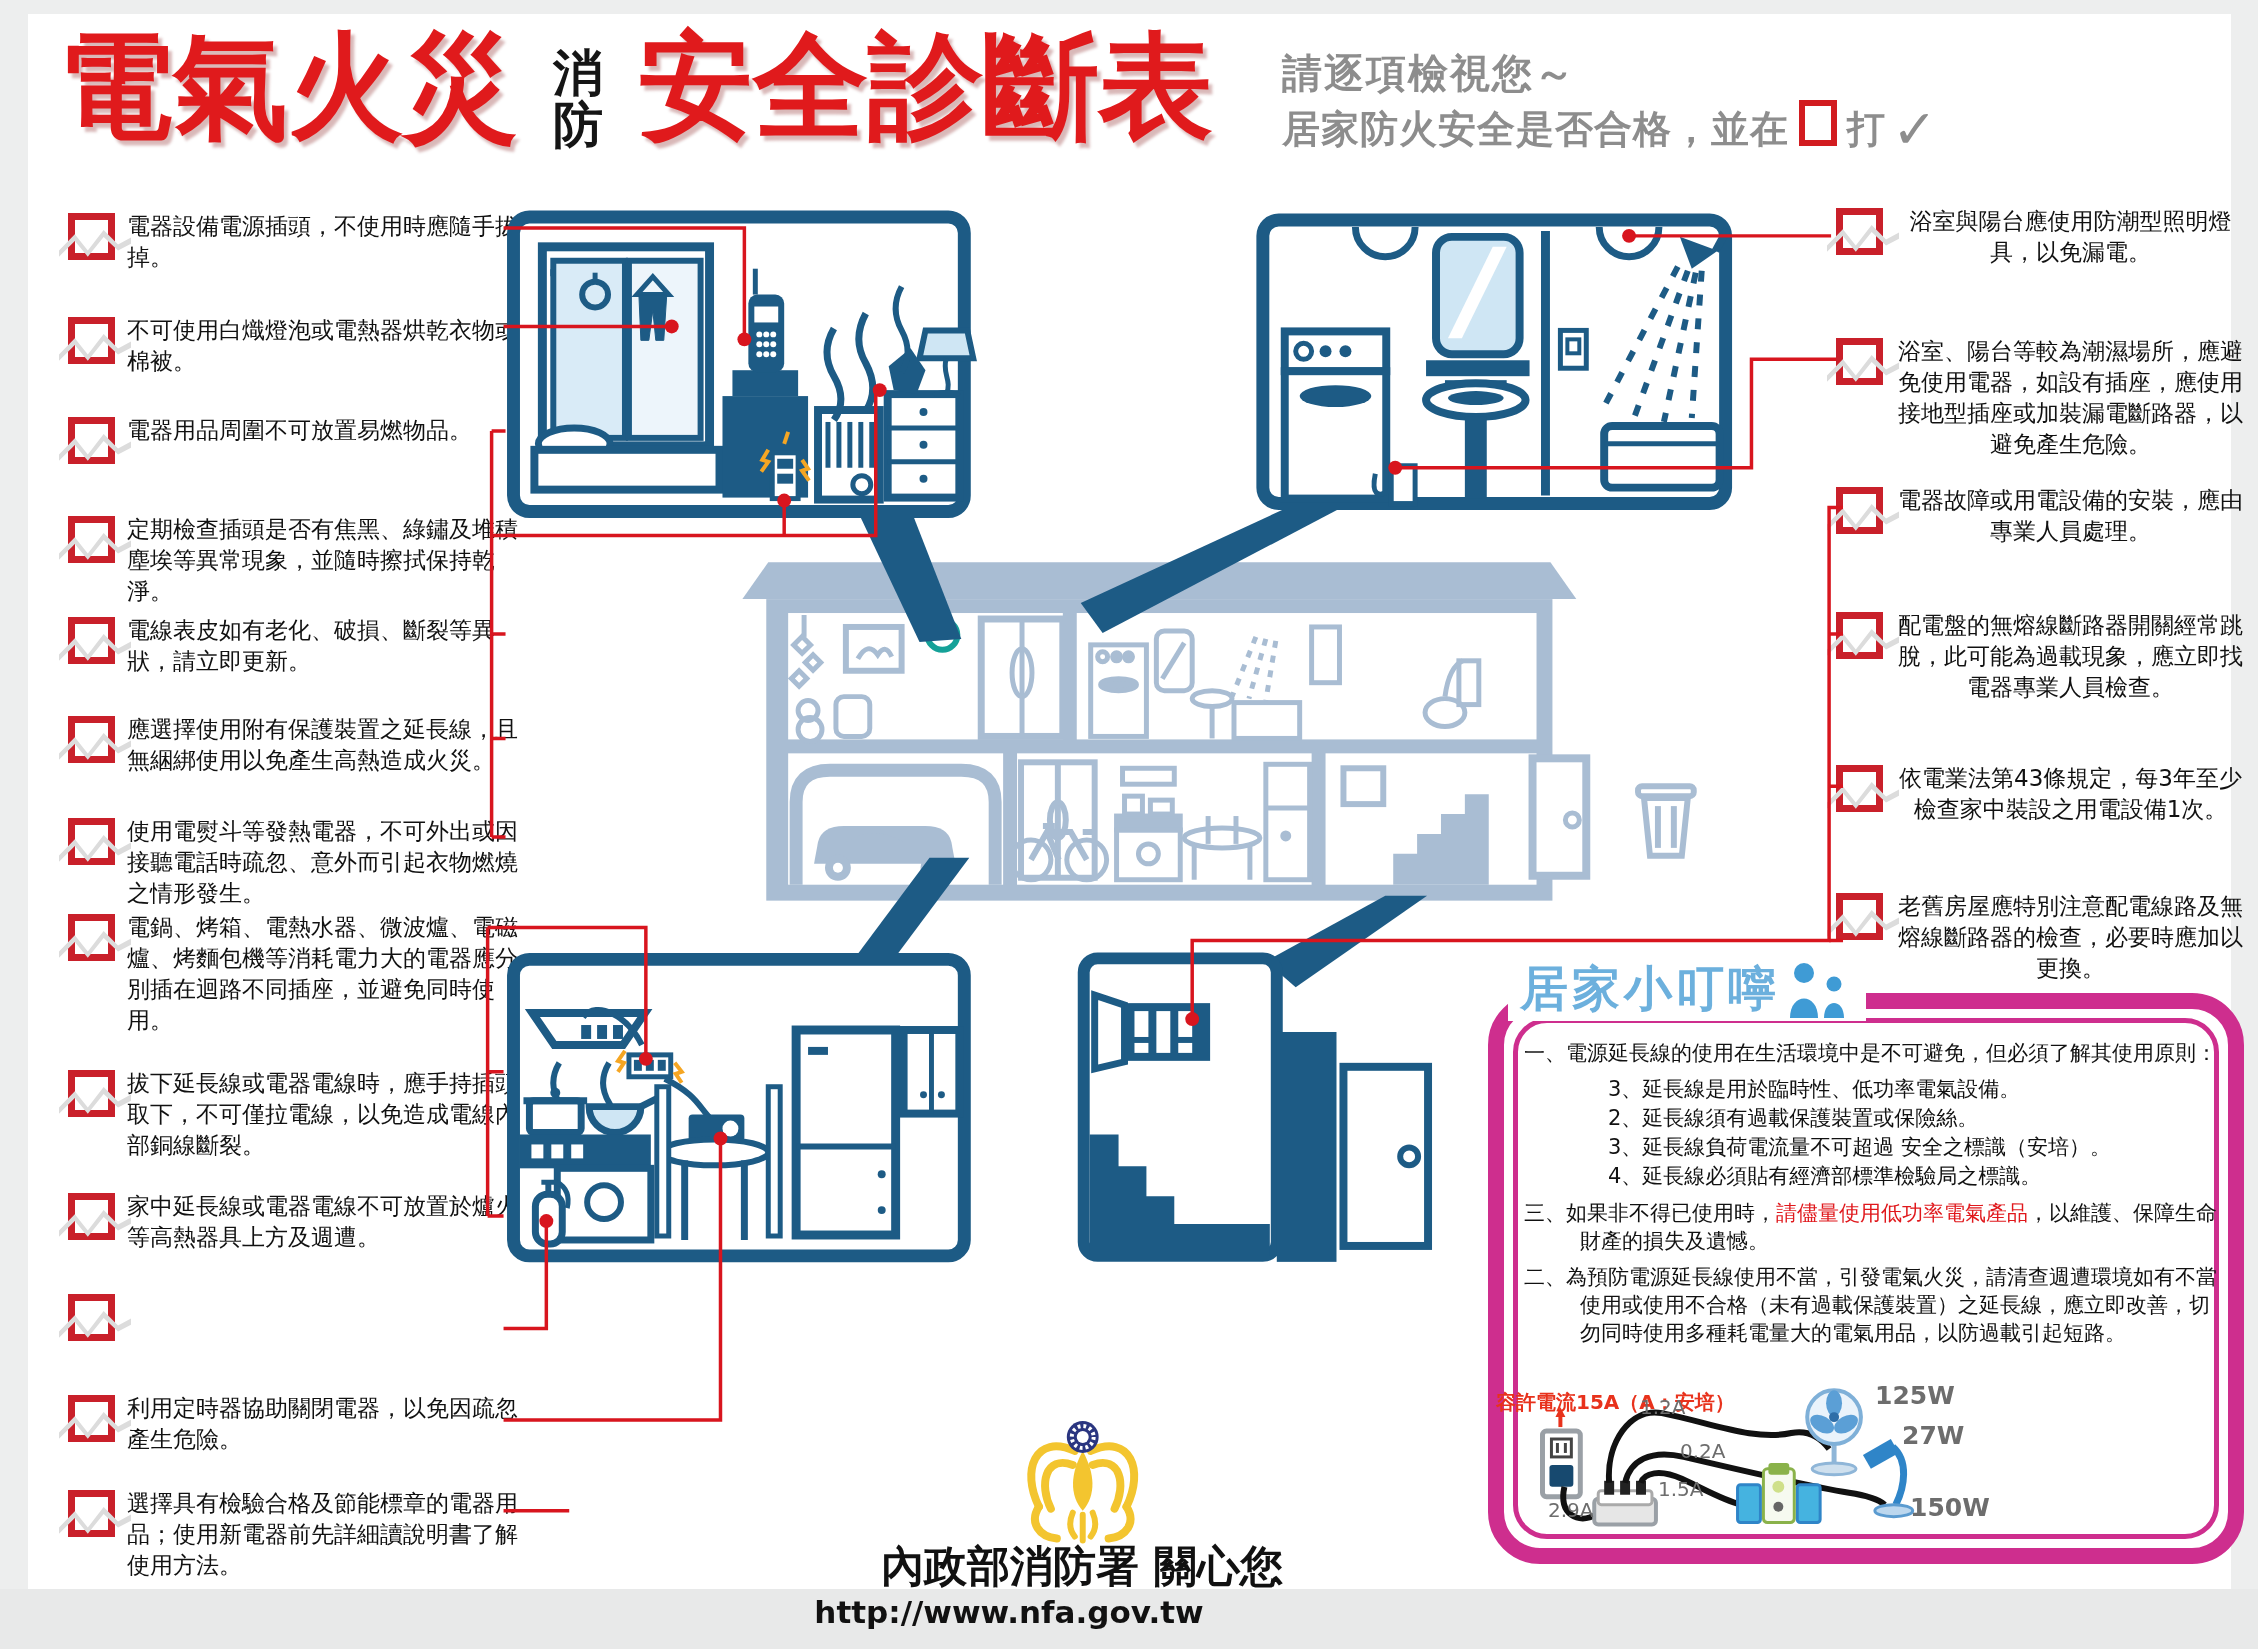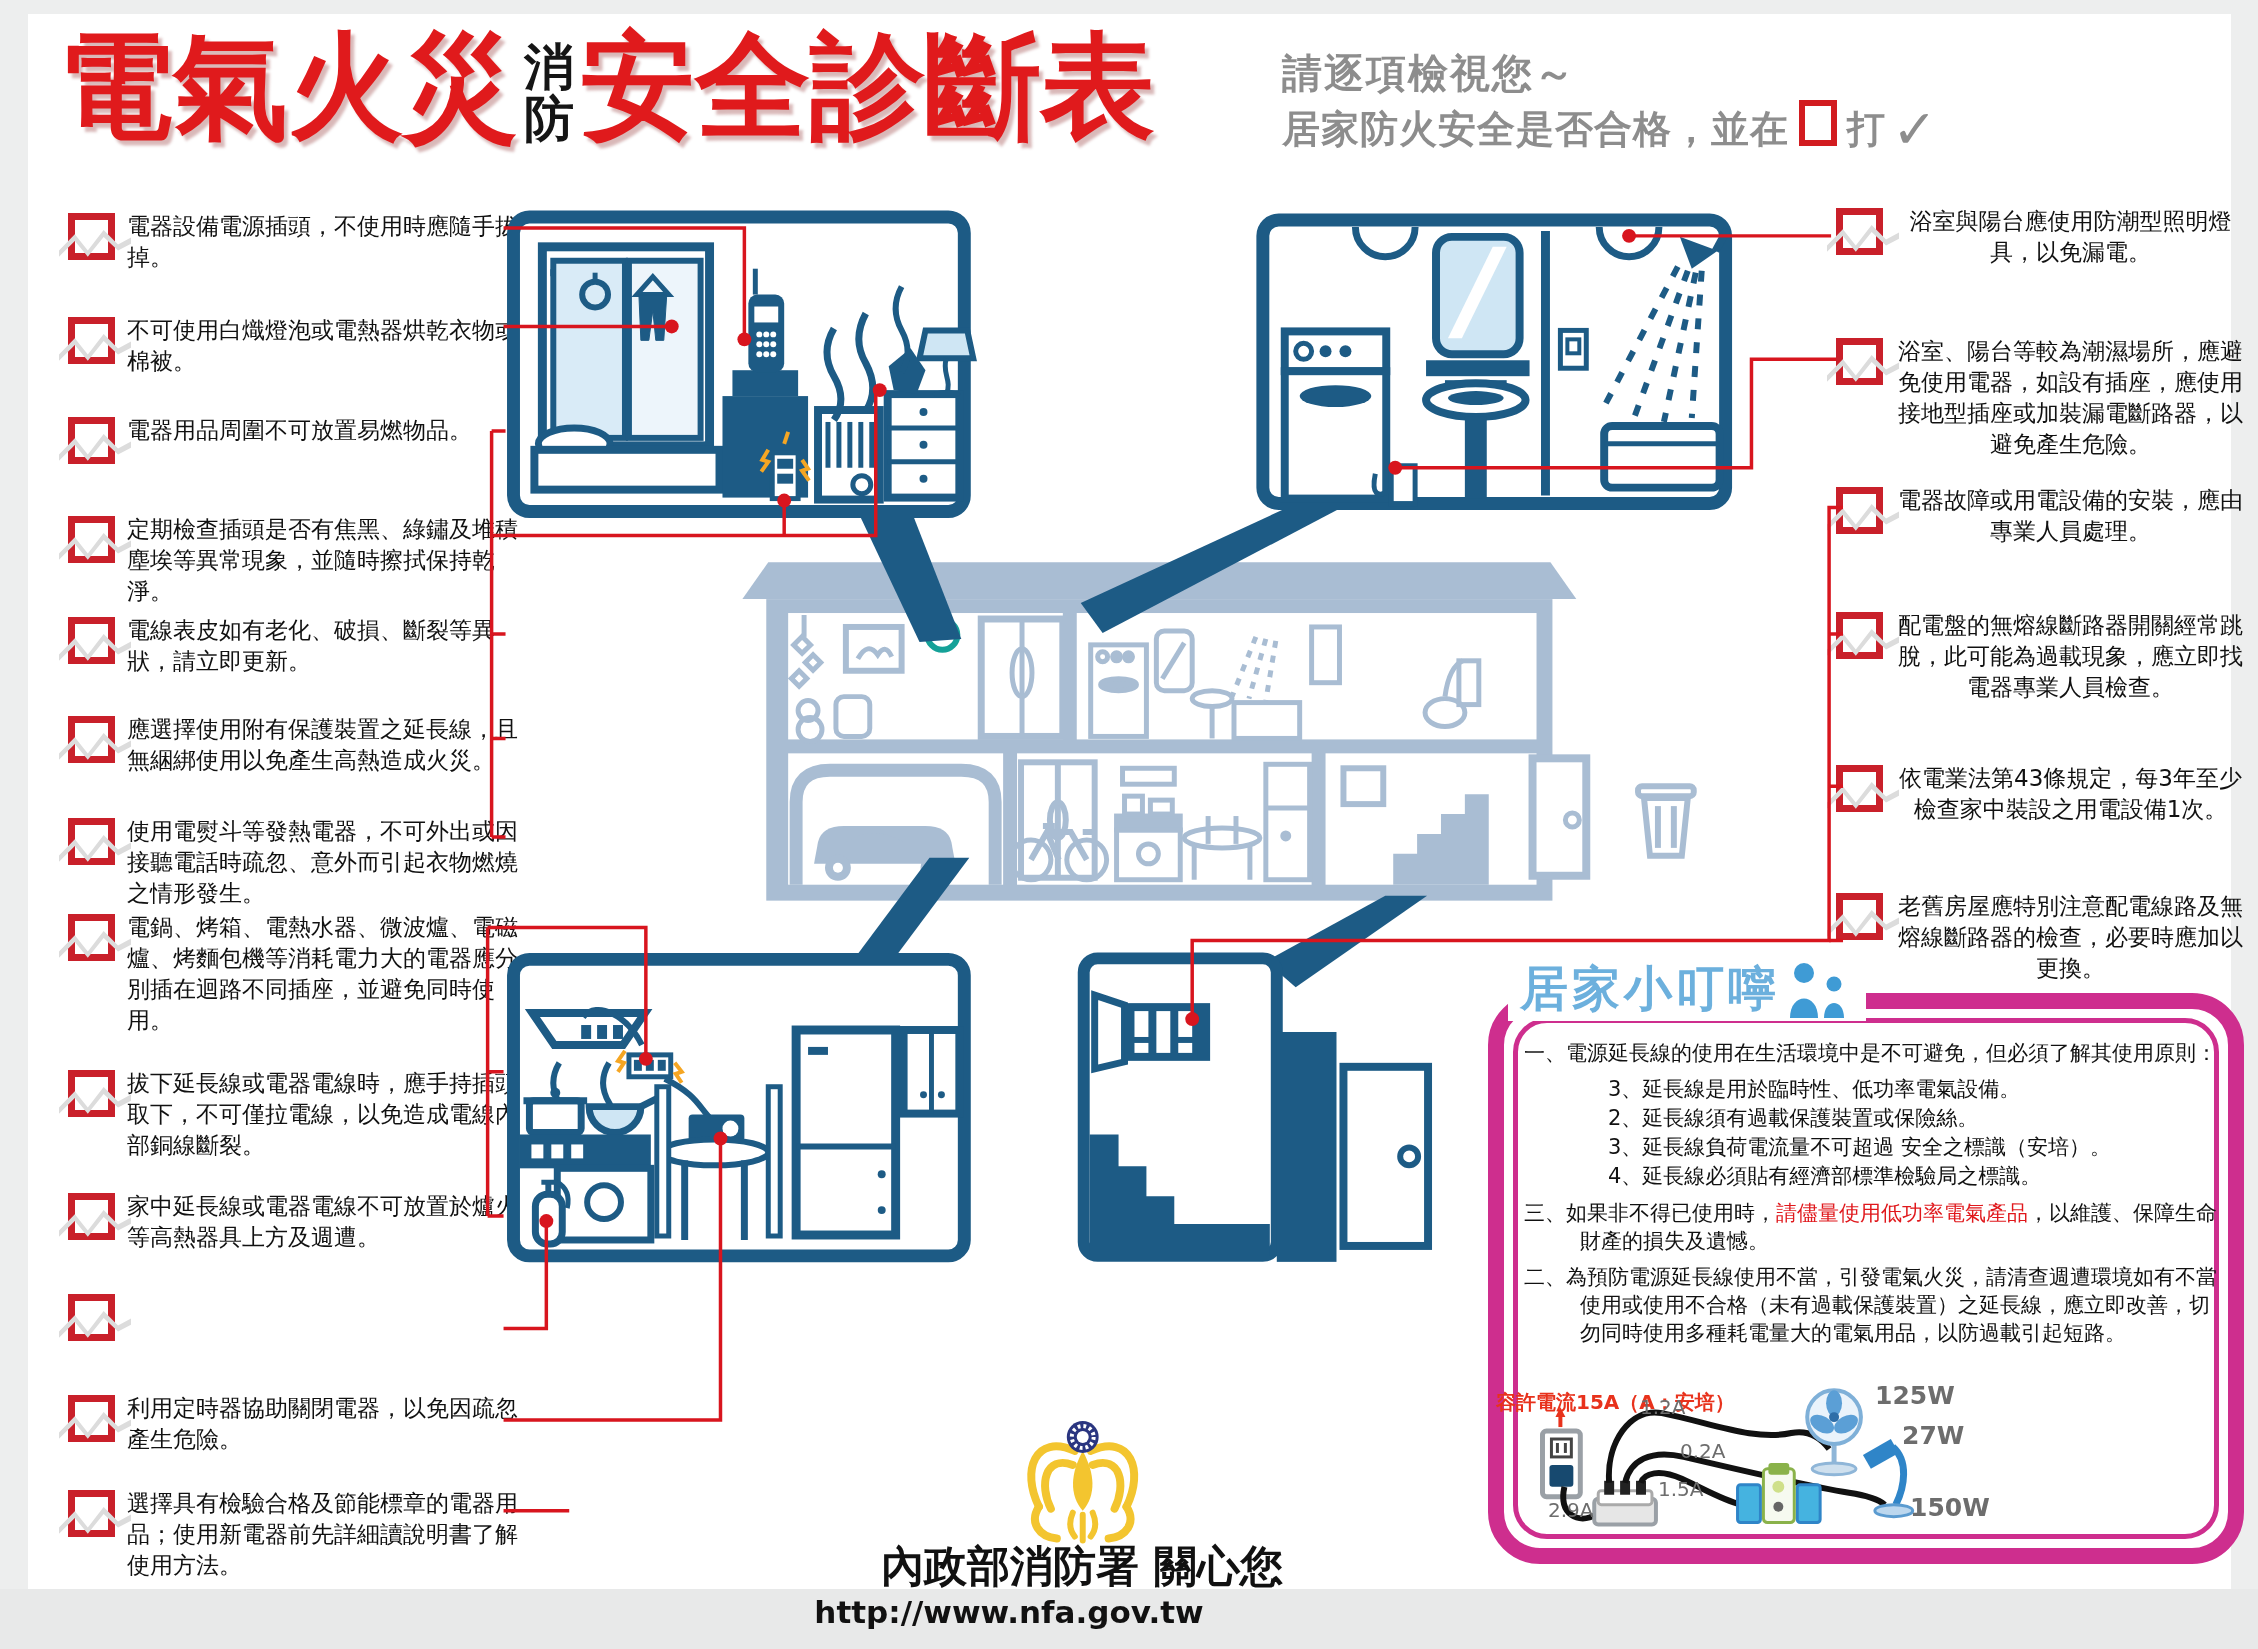--- a/index.html
+++ b/index.html
@@ -3,21 +3,21 @@
 <meta charset="utf-8">
 <style>
   html,body{margin:0;padding:0;}
   body{width:2259px;height:1650px;position:relative;background:#edeeee;
        font-family:"DejaVu Sans","Liberation Sans",sans-serif;overflow:hidden;}
   .abs{position:absolute;}
   #poster{left:28px;top:14px;width:2203px;height:1575px;background:#fff;z-index:0;}
   #footer-strip{left:0;top:1589px;width:2259px;height:61px;background:#e8e9e9;z-index:1;}
 
   
-  #title{left:58px;top:22px;display:flex;align-items:center;z-index:3;}
+  #title{left:58px;top:22px;display:flex;align-items:flex-end;z-index:3;gap:29px;}
   .t-red{font-size:115px;font-weight:bold;color:#e01a1c;line-height:1.12;
          text-shadow:4px 5px 3px rgba(120,0,0,.28);}
   .t-stack{display:flex;flex-direction:column;margin:14px 6px 0 6px;}
   .t-stack span{font-size:50px;font-weight:bold;color:#151515;line-height:1.04;}
   #subtitle{left:1282px;top:46px;z-index:3;color:#8d8d8d;font-weight:bold;}
   #subtitle .l1{font-size:40px;line-height:54px;letter-spacing:2px;}
   #subtitle .l2{font-size:38px;line-height:58px;letter-spacing:1px;white-space:nowrap;}
   .sq{display:inline-block;width:26px;height:34px;border:6px solid #d21c20;margin:0 10px;vertical-align:-4px;background:#fff;}
   .ckmark{font-size:54px;color:#8d8d8d;vertical-align:-6px;margin-left:6px;}
 

